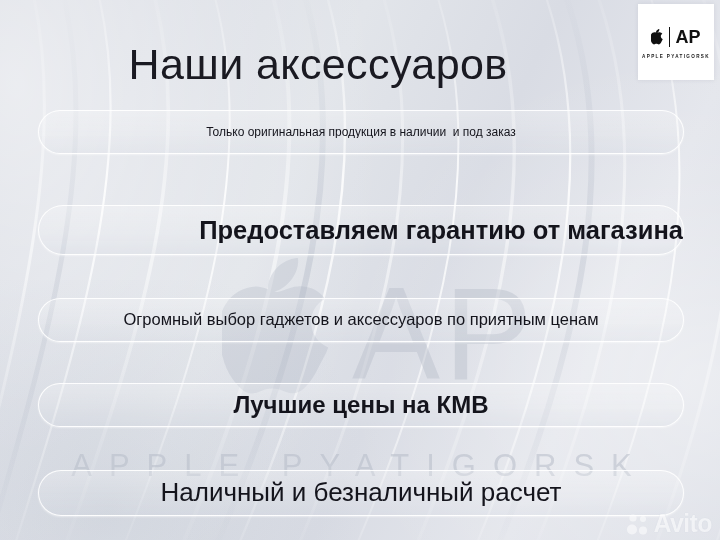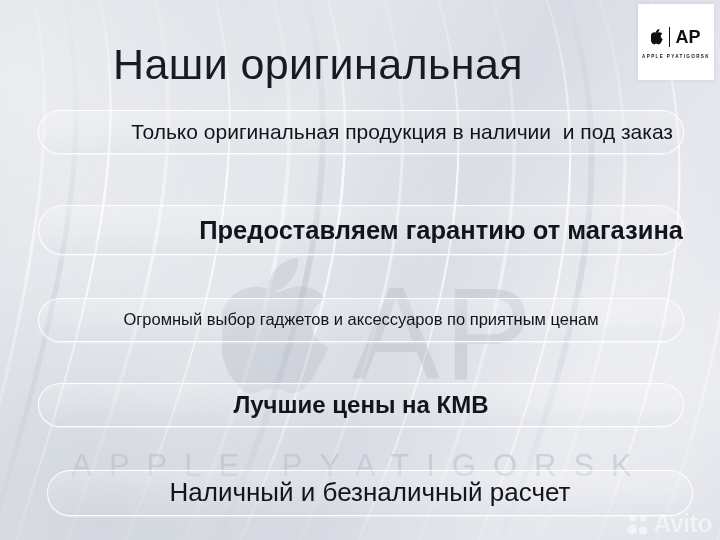--- a/index.html
+++ b/index.html
@@ -182,32 +182,32 @@
   .pill-text {
     width: 100%;
     color: #14141c;
     font-family: "Liberation Sans", sans-serif;
     line-height: 1.05;
     white-space: pre;
     overflow: hidden;
   }
 
   .pill-1 { left: 38px;  top: 110px; width: 646px; height: 44px; }
-  .pill-1 .pill-text { font-size: 21px; text-align: right; padding: 0 10px; box-sizing: border-box; }
+  .pill-1 .pill-text { font-size: 12px; text-align: center; padding: 0 10px; box-sizing: border-box; }
 
   .pill-2 { left: 38px;  top: 205px; width: 646px; height: 50px; }
   .pill-2 .pill-text { font-size: 25.5px; text-align: right; font-weight: bold; }
 
   .pill-3 { left: 38px;  top: 298px; width: 646px; height: 44px; }
   .pill-3 .pill-text { font-size: 16.5px; text-align: center; padding: 0 8px; box-sizing: border-box; }
 
   .pill-4 { left: 38px;  top: 383px; width: 646px; height: 44px; }
   .pill-4 .pill-text { font-size: 24px; text-align: center; font-weight: bold; }
 
-  .pill-5 { left: 47px;  top: 470px; width: 646px; height: 46px; justify-content: flex-end; }
+  .pill-5 { left: 38px;  top: 470px; width: 646px; height: 46px; justify-content: flex-end; }
   .pill-5 .pill-text { font-size: 26px; text-align: center; }
 
   
   .avito {
     position: absolute;
     right: 8px;
     bottom: 4px;
     display: flex;
     align-items: center;
     gap: 3px;
@@ -293,21 +293,21 @@
       <div class="logo-row">
         <svg class="logo-apple" viewBox="0 0 100 122">
           <path fill="#111111" d="M82.2 94.6c-1.6 3.7-3.5 7.1-5.7 10.2-3 4.3-5.5 7.2-7.4 8.9-2.9 2.7-6.1 4.1-9.4 4.2-2.4 0-5.3-.7-8.7-2.1-3.4-1.4-6.5-2.1-9.4-2.1-3 0-6.2.7-9.6 2.1-3.4 1.4-6.2 2.2-8.3 2.2-3.2.1-6.4-1.3-9.6-4.3-2.1-1.8-4.7-4.8-7.8-9.1C2.9 99.9.2 93.5-1.8 86.1c-2.2-8-3.3-15.7-3.3-23.2 0-8.5 1.8-15.9 5.5-22 2.9-4.9 6.8-8.8 11.6-11.7 4.8-2.8 10-4.3 15.6-4.4 2.6 0 6 .8 10.2 2.4 4.2 1.6 6.9 2.4 8.1 2.4.9 0 3.9-.9 9-2.8 4.8-1.7 8.9-2.4 12.2-2.1 9 .7 15.8 4.3 20.3 10.8-8.1 4.9-12.1 11.7-12 20.5.1 6.8 2.6 12.5 7.5 17 2.2 2.1 4.7 3.7 7.4 4.9-.6 1.7-1.2 3.3-1.9 4.8zM64.1 2.4c0 6.3-2.3 12.2-6.9 17.7-5.6 6.5-12.3 10.2-19.6 9.6-.1-.8-.1-1.6-.1-2.4 0-6.1 2.6-12.6 7.3-17.9 2.3-2.7 5.3-4.9 8.9-6.7C57.2 1 60.6 0 63.8-.1c.1.9.3 1.7.3 2.5z"></path>
         </svg>
         <span class="logo-divider"></span>
         <span class="logo-ap">AP</span>
       </div>
       <div class="logo-sub">APPLE PYATIGORSK</div>
     </div>
 
-    <div class="page-title">Наши оригинальная</div>
+    <div class="page-title">Наши аксессуаров</div>
 
     <div class="pill pill-1">
       <span class="pill-text">Только оригинальная продукция в наличии  и под заказ</span>
     </div>
 
     <div class="pill pill-2">
       <span class="pill-text">Предоставляем гарантию от магазина</span>
     </div>
 
     <div class="pill pill-3">

